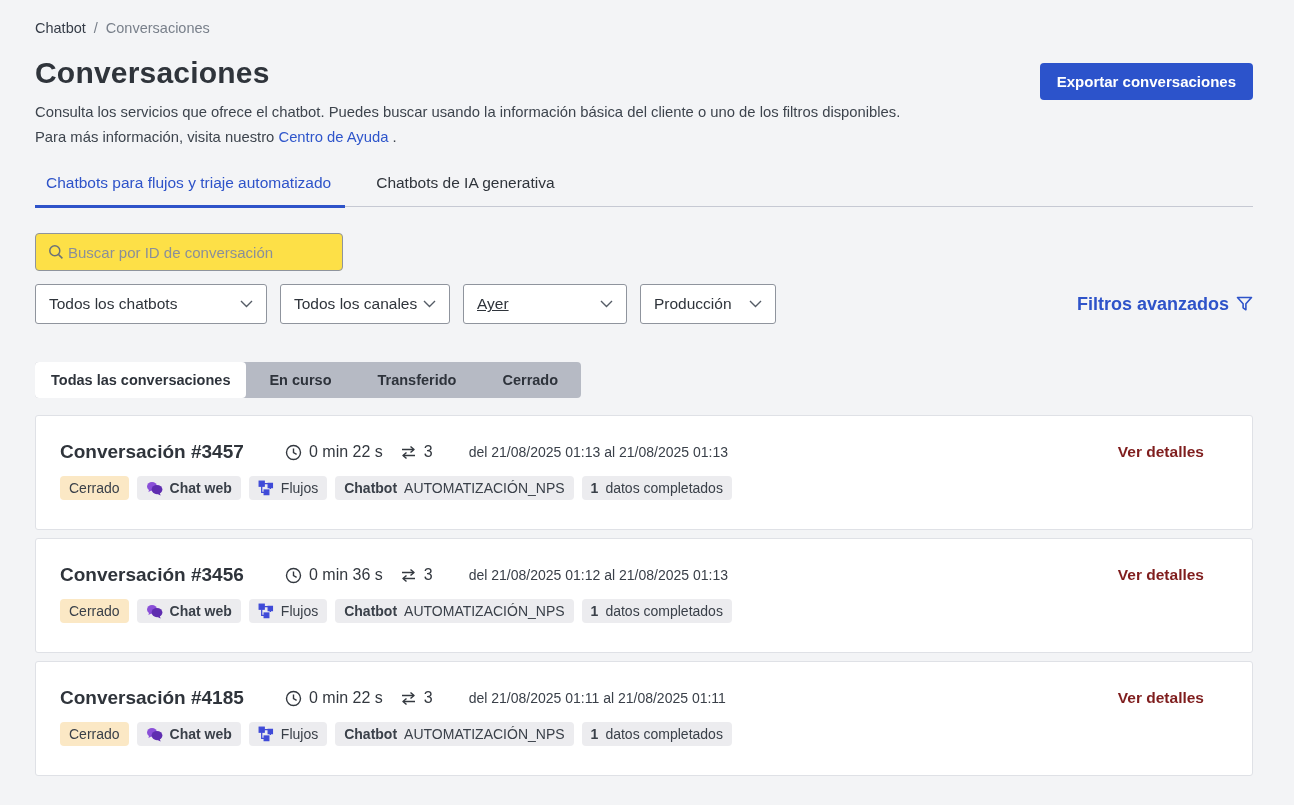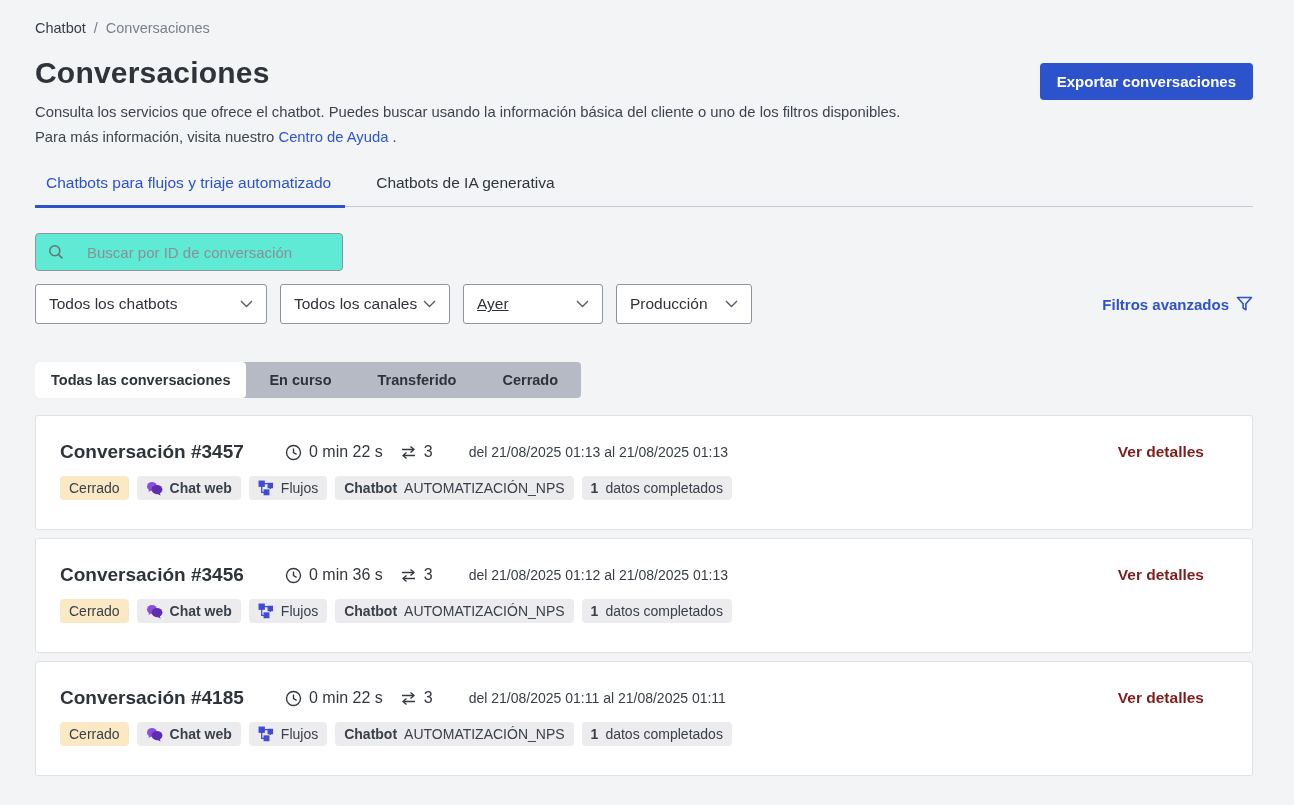--- a/index.html
+++ b/index.html
@@ -29,44 +29,44 @@
   .desc a { color: #2e55cb; text-decoration: none; cursor: pointer; }
 
   
   .tabs { margin-top: 24px; display: flex; border-bottom: 1px solid #c6c9d3; }
   .tab { font-size: 15.5px; padding: 0 14px 13px 11px; cursor: pointer; color: #2f343b; font-weight: 500; }
   .tab.active { color: #2e53c9; border-bottom: 3px solid #2e53c9; margin-bottom: -2px; }
   .tab.inactive { margin-left: 20px; }
 
   
   .search-box {
-    margin-top: 26px; width: 308px; height: 38px; background: #5eead4;
+    margin-top: 26px; width: 308px; height: 38px; background: #fde047;
     border: 1px solid #8f949d; border-radius: 4px;
-    display: flex; align-items: center; padding: 0 12px; gap: 23px;
+    display: flex; align-items: center; padding: 0 12px; gap: 4px;
   }
   .search-box input {
     border: none; outline: none; flex: 1; font-family: inherit;
     font-size: 15px; color: #3a4049; background: transparent;
   }
   .search-box input::placeholder { color: #8a8f99; }
 
   
   .filter-row { margin-top: 13px; display: flex; gap: 13px; align-items: center; }
   .dropdown {
     height: 40px; background: #fff; border: 1px solid #8f949d; border-radius: 3px;
     display: flex; align-items: center; justify-content: space-between;
     padding: 0 13px; font-size: 15.5px; color: #2f343b; cursor: pointer;
   }
   .dd-chatbots { width: 232px; }
   .dd-channels { width: 170px; }
-  .dd-date { width: 140px; text-decoration: underline; }
+  .dd-date { width: 164px; text-decoration: underline; }
   .dd-env { width: 136px; }
   .advanced {
     margin-left: auto; display: flex; align-items: center; gap: 7px;
-    color: #2e53c9; font-weight: 700; font-size: 15px; cursor: pointer;
+    color: #2e53c9; font-weight: 700; font-size: 18px; cursor: pointer;
   }
 
   
   .segmented {
     margin-top: 38px; display: inline-flex; background: #b6bac4;
     border-radius: 4px; font-size: 14.5px; font-weight: 700; color: #2e333b;
     align-items: stretch;
   }
   .segment { padding: 10px 23px; cursor: pointer; display: flex; align-items: center; }
   .segment.active { background: #fff; border-radius: 4px; padding: 10px 16px; }

